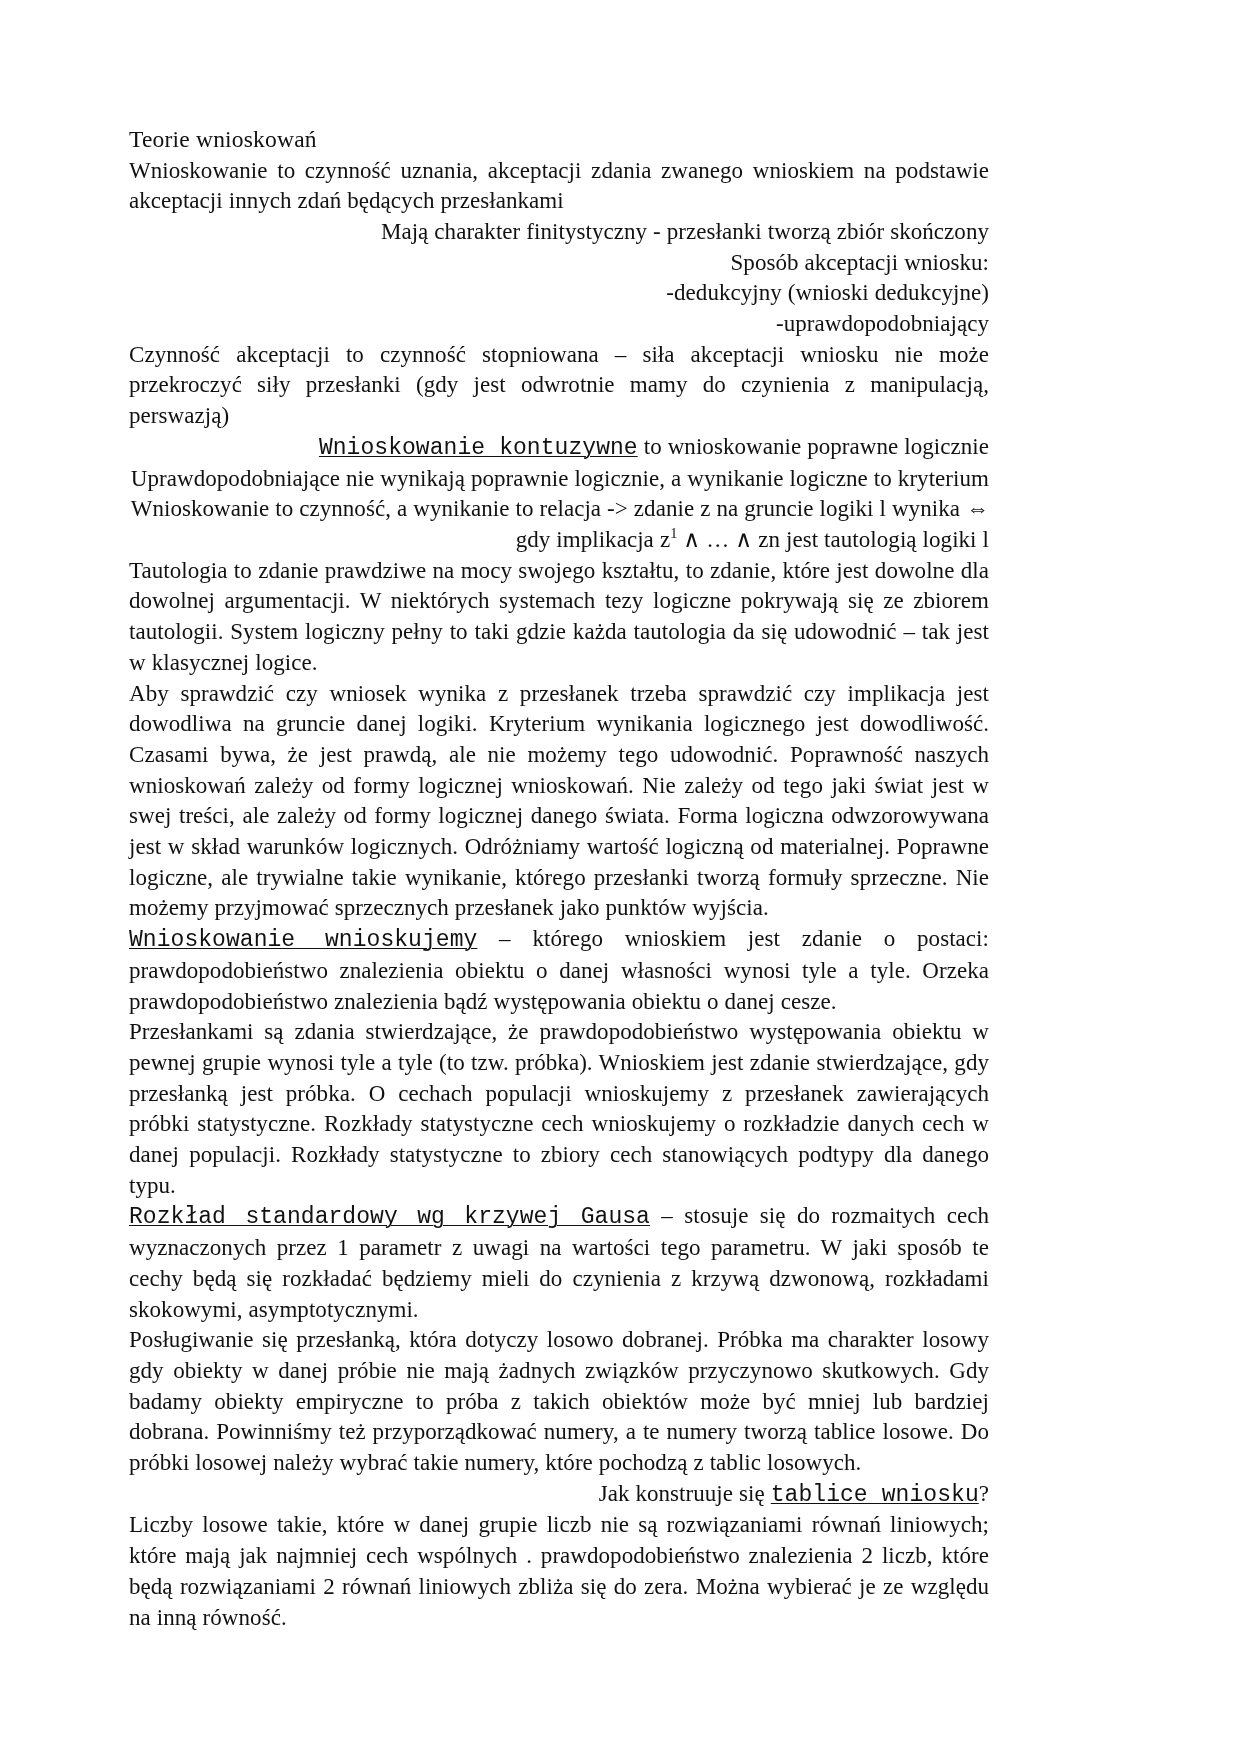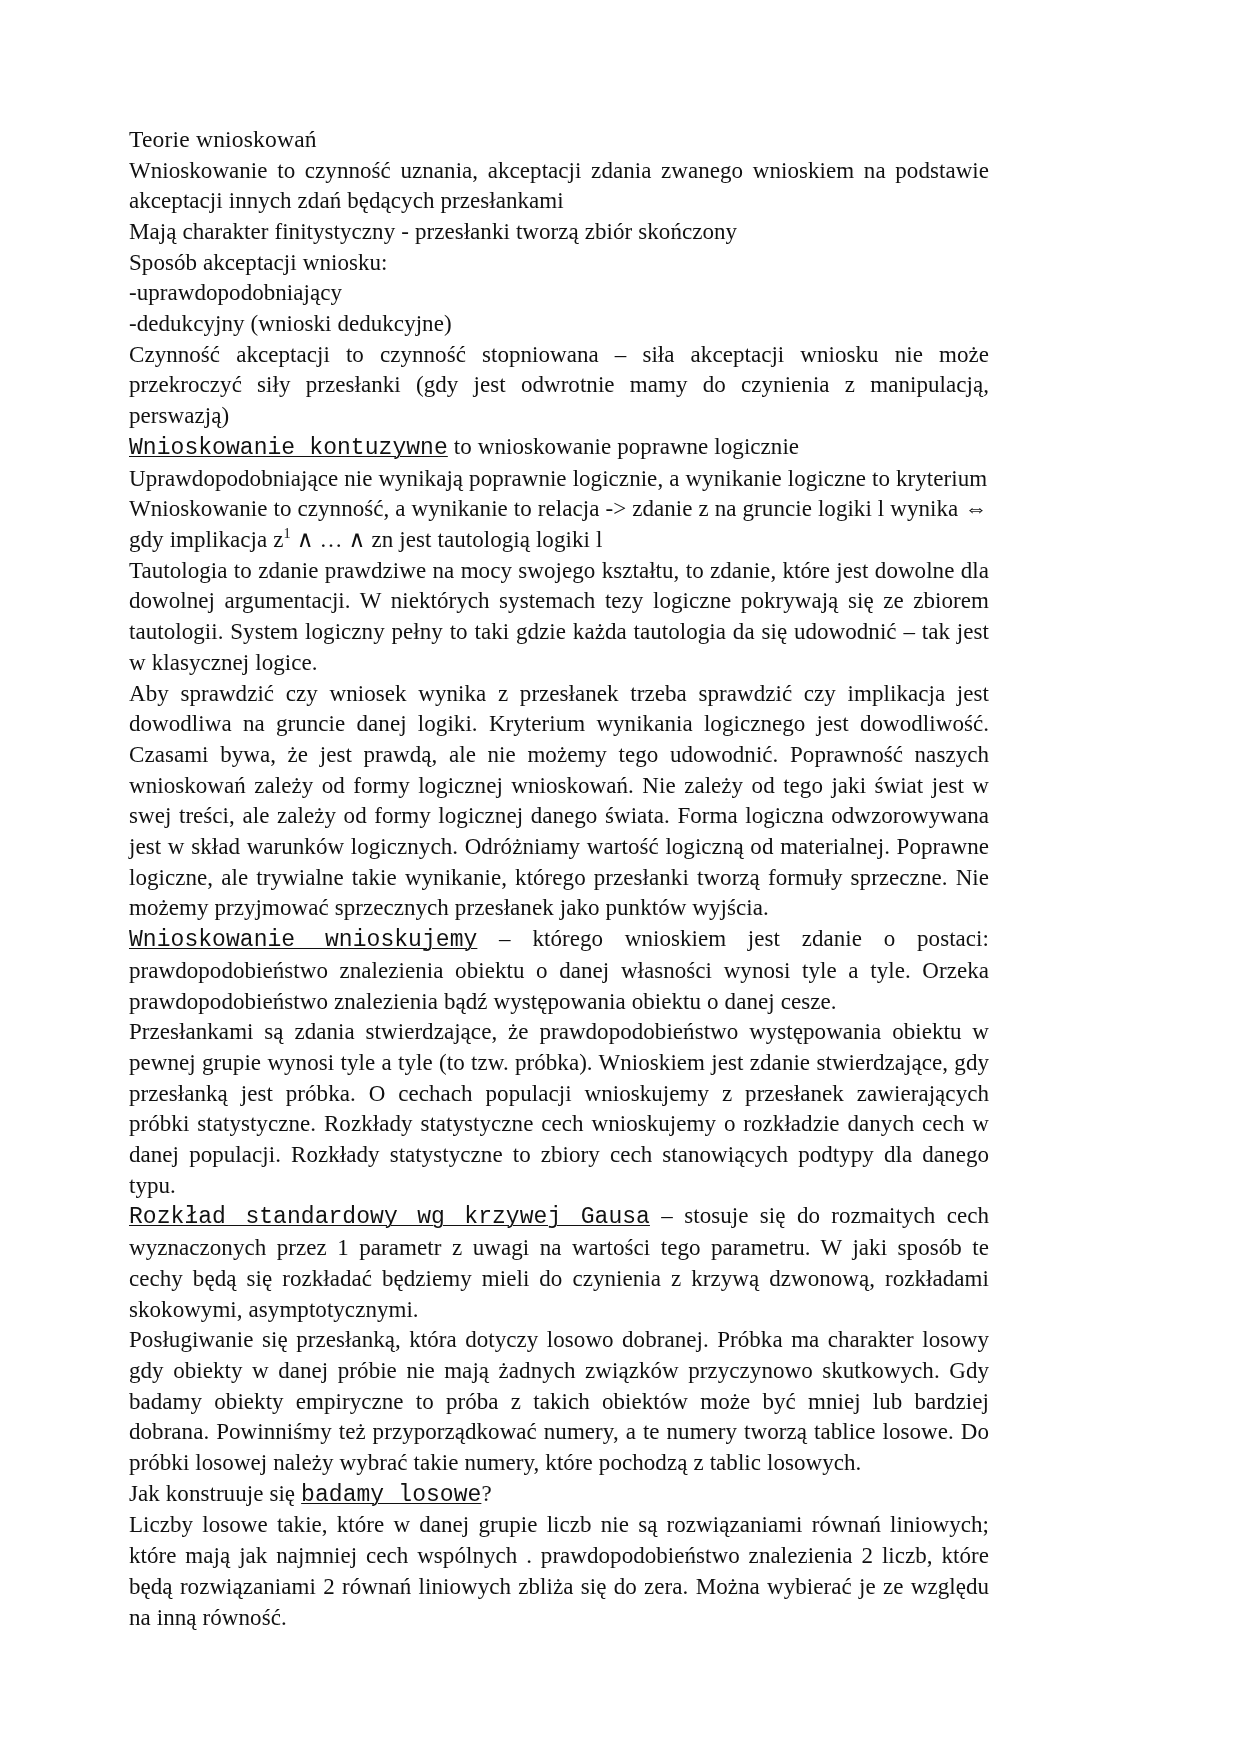--- a/index.html
+++ b/index.html
@@ -41,21 +41,21 @@
     line-height: 1.335;
     letter-spacing: 0.05px;
     word-spacing: 0.2px;
     -webkit-font-smoothing: none;
   }
   p.just {
     text-align: justify;
     text-justify: inter-word;
   }
   p.left {
-    text-align: left;
+    text-align: right;
   }
   .u {
     text-decoration: underline;
     text-underline-offset: 1.5px;
     text-decoration-thickness: 1px;
     font-family: Liberation Mono, monospace;
   }
   .it {
     font-style: italic;
   }
@@ -72,23 +72,23 @@
   <div class="doc-body">
 
     <h1 class="doc-title">Teorie wnioskowań</h1>
 
     <p class="para just">Wnioskowanie to czynność uznania, akceptacji zdania zwanego wnioskiem na podstawie akceptacji innych zdań będących przesłankami</p>
 
     <p class="para left">Mają charakter finitystyczny  - przesłanki tworzą zbiór skończony</p>
 
     <p class="para left">Sposób akceptacji wniosku:</p>
 
+    <p class="para left">-dedukcyjny (wnioski dedukcyjne)</p>
+
     <p class="para left">-uprawdopodobniający</p>
-
-    <p class="para left">-dedukcyjny (wnioski dedukcyjne)</p>
 
     <p class="para just">Czynność akceptacji to czynność stopniowana – siła akceptacji wniosku nie może przekroczyć siły przesłanki (gdy jest odwrotnie mamy do czynienia z manipulacją, perswazją)</p>
 
     <p class="para left"><span class="u">Wnioskowanie kontuzywne</span><span> to wnioskowanie poprawne logicznie</span></p>
 
     <p class="para left">Uprawdopodobniające nie wynikają poprawnie logicznie, a wynikanie logiczne to kryterium</p>
 
     <p class="para left">Wnioskowanie to czynność, a wynikanie to relacja -&gt;  zdanie z na gruncie logiki l wynika ⇔</p>
 
     <p class="para left"><span>gdy implikacja z</span><sup class="sup">1</sup><span> ∧ … ∧ zn jest tautologią logiki l</span></p>
@@ -99,18 +99,18 @@
 
     <p class="para just"><span class="u">Wnioskowanie wnioskujemy</span><span> – którego wnioskiem jest zdanie o postaci: prawdopodobieństwo znalezienia obiektu o danej własności wynosi tyle a tyle. Orzeka prawdopodobieństwo znalezienia bądź występowania obiektu o danej cesze.</span></p>
 
     <p class="para just">Przesłankami są zdania stwierdzające, że prawdopodobieństwo występowania obiektu w pewnej grupie wynosi tyle a tyle (to tzw. próbka). Wnioskiem jest zdanie stwierdzające, gdy przesłanką jest próbka. O cechach populacji wnioskujemy z przesłanek zawierających próbki statystyczne. Rozkłady statystyczne cech wnioskujemy o rozkładzie danych cech w danej populacji. Rozkłady statystyczne to zbiory cech stanowiących podtypy dla danego typu.</p>
 
 
     <p class="para just"><span class="u">Rozkład standardowy wg krzywej Gausa</span><span> – stosuje się do rozmaitych cech wyznaczonych przez 1 parametr z uwagi na wartości tego parametru. W jaki sposób te cechy będą się rozkładać będziemy mieli do czynienia z krzywą dzwonową, rozkładami skokowymi, asymptotycznymi.</span></p>
 
     <p class="para just">Posługiwanie się przesłanką, która dotyczy losowo dobranej. Próbka ma charakter losowy gdy obiekty w danej próbie nie mają żadnych związków przyczynowo skutkowych. Gdy badamy obiekty empiryczne to próba z takich obiektów może być mniej lub bardziej dobrana. Powinniśmy też przyporządkować numery, a te numery tworzą tablice losowe. Do próbki losowej należy wybrać takie numery, które pochodzą z tablic losowych.</p>
 
-    <p class="para left"><span>Jak konstruuje się </span><span class="u">badamy losowe</span><span>?</span></p>
+    <p class="para left"><span>Jak konstruuje się </span><span class="u">tablice wniosku</span><span>?</span></p>
 
     <p class="para just">Liczby losowe takie, które w danej grupie liczb nie są rozwiązaniami równań liniowych; które mają jak najmniej cech wspólnych . prawdopodobieństwo znalezienia 2 liczb, które będą rozwiązaniami 2 równań liniowych zbliża się do zera. Można wybierać je ze względu na inną równość.</p>
 
   </div>
 </div>
 
 </body></html>

